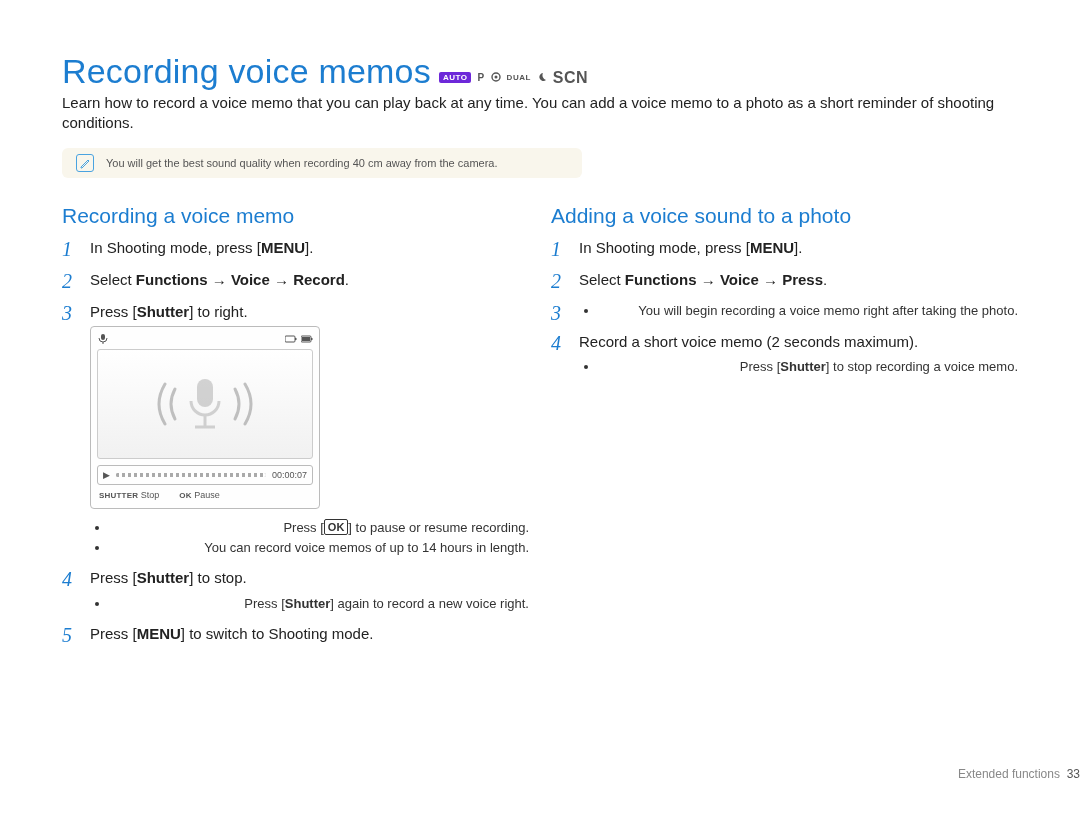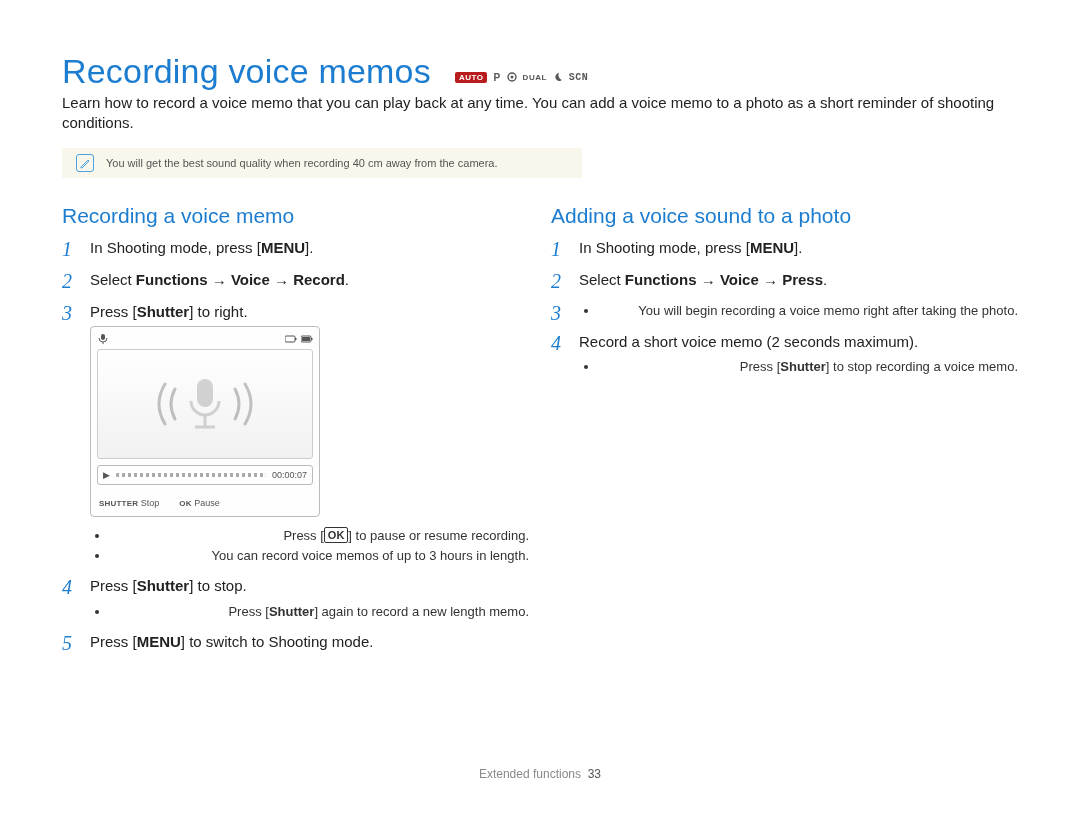--- a/index.html
+++ b/index.html
@@ -15,53 +15,53 @@
     font-family: Helvetica, Arial, sans-serif;
     color: var(--text);
     background: #fff;
     width: 1080px;
     height: 815px;
     position: relative;
   }
   .page {
     padding: 52px 62px 32px 62px;
   }
-  .title-row { display: flex; align-items: baseline; gap: 24px; }
+  .title-row { display: flex; align-items: baseline; gap: 8px; }
   .title {
     color: var(--blue);
     font-weight: 300;
     font-size: 34px;
     letter-spacing: 0.2px;
   }
   .mode-icons {
     display: inline-flex;
     gap: 6px;
     align-items: center;
     color: #555;
     font-size: 10px;
     font-weight: 700;
     letter-spacing: 0.5px;
     transform: translateY(-3px);
   }
   .mode-icons .auto {
-    background: #b91c1c; color: #fff; padding: 1px 4px; border-radius: 2px; font-size: 8px;
-  }
-  .mode-icons .scn { font-size: 10px; font-family: Liberation Mono, monospace; }
+    background: #6d28d9; color: #fff; padding: 1px 4px; border-radius: 2px; font-size: 8px;
+  }
+  .mode-icons .scn { font-size: 16px; }
   .intro {
     font-size: 15px;
     line-height: 1.35;
     font-weight: 300;
     margin-top: 2px;
   }
   .tip {
     display: flex;
     align-items: center;
     gap: 12px;
     background: var(--tip-bg);
-    border-radius: 0;
+    border-radius: 6px;
     max-width: 520px;
     padding: 6px 14px;
     margin-top: 14px;
     font-size: 11px;
     color: #555;
     font-weight: 300;
   }
   .tip-icon {
     width: 18px; height: 18px; border-radius: 3px;
     border: 1px solid #4aa3e0;
@@ -169,30 +169,30 @@
     position:relative;
     overflow:hidden;
   }
   .ds-prog::after{
     content:"";
     position:absolute; inset:0;
     background: repeating-linear-gradient(90deg,#aaa 0 3px,#fff 3px 6px);
   }
   .ds-labels {
     display:flex; gap:20px;
-    font-size:9px; color:#555; margin-top:12px;
+    font-size:9px; color:#555; margin-top:4px;
     padding:0 2px;
   }
   .ds-labels span strong { font-weight:700; font-size:8px; letter-spacing:0.2px; }
 
   .footer {
     position:absolute;
     bottom: 34px;
     left:0; right:0;
-    text-align:center;
+    text-align:right;
     font-size: 12px;
     color:#888;
     font-weight:300;
   }
   .footer .pn { color:#555; }
 </style>
 </head>
 <body>
 
 <div class="page">
@@ -286,28 +286,28 @@
             <div class="ds-labels">
               <span><strong>SHUTTER</strong> <span>Stop</span></span>
               <span><strong>OK</strong> <span>Pause</span></span>
             </div>
           </div>
 
           <ul class="sub">
             <li>
               <span>Press [</span><span class="ok-badge">OK</span><span>] to pause or resume recording.</span>
             </li>
-            <li>You can record voice memos of up to 3 hours in length.</li>
+            <li>You can record voice memos of up to 14 hours in length.</li>
           </ul>
         </li>
         <li>
           <span>Press [</span><b>Shutter</b><span>] to stop.</span>
           <ul class="sub">
             <li>
-              <span>Press [</span><b>Shutter</b><span>] again to record a new length memo.</span>
+              <span>Press [</span><b>Shutter</b><span>] again to record a new voice right.</span>
             </li>
           </ul>
         </li>
         <li>
           <span>Press [</span><span class="menu">MENU</span><span>] to switch to Shooting mode.</span>
         </li>
       </ol>
     </div>
 
     <div class="col">

